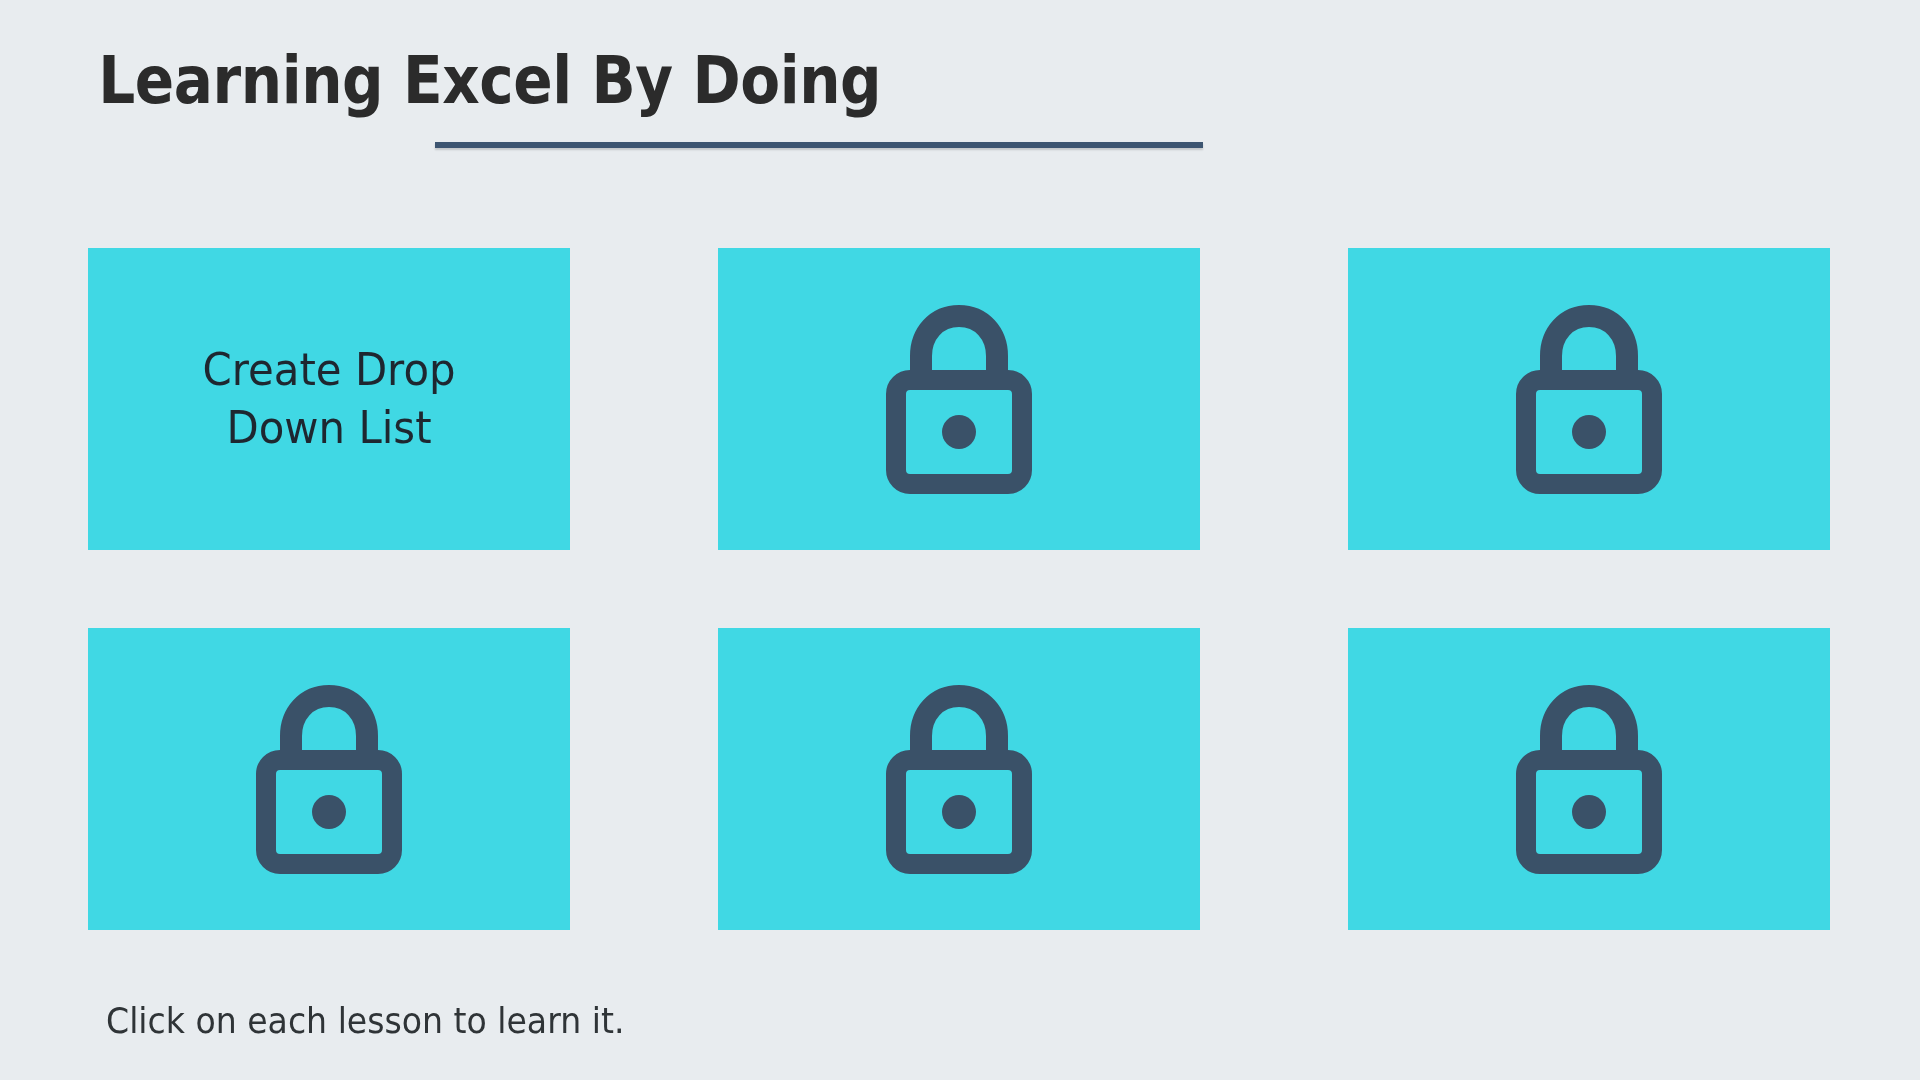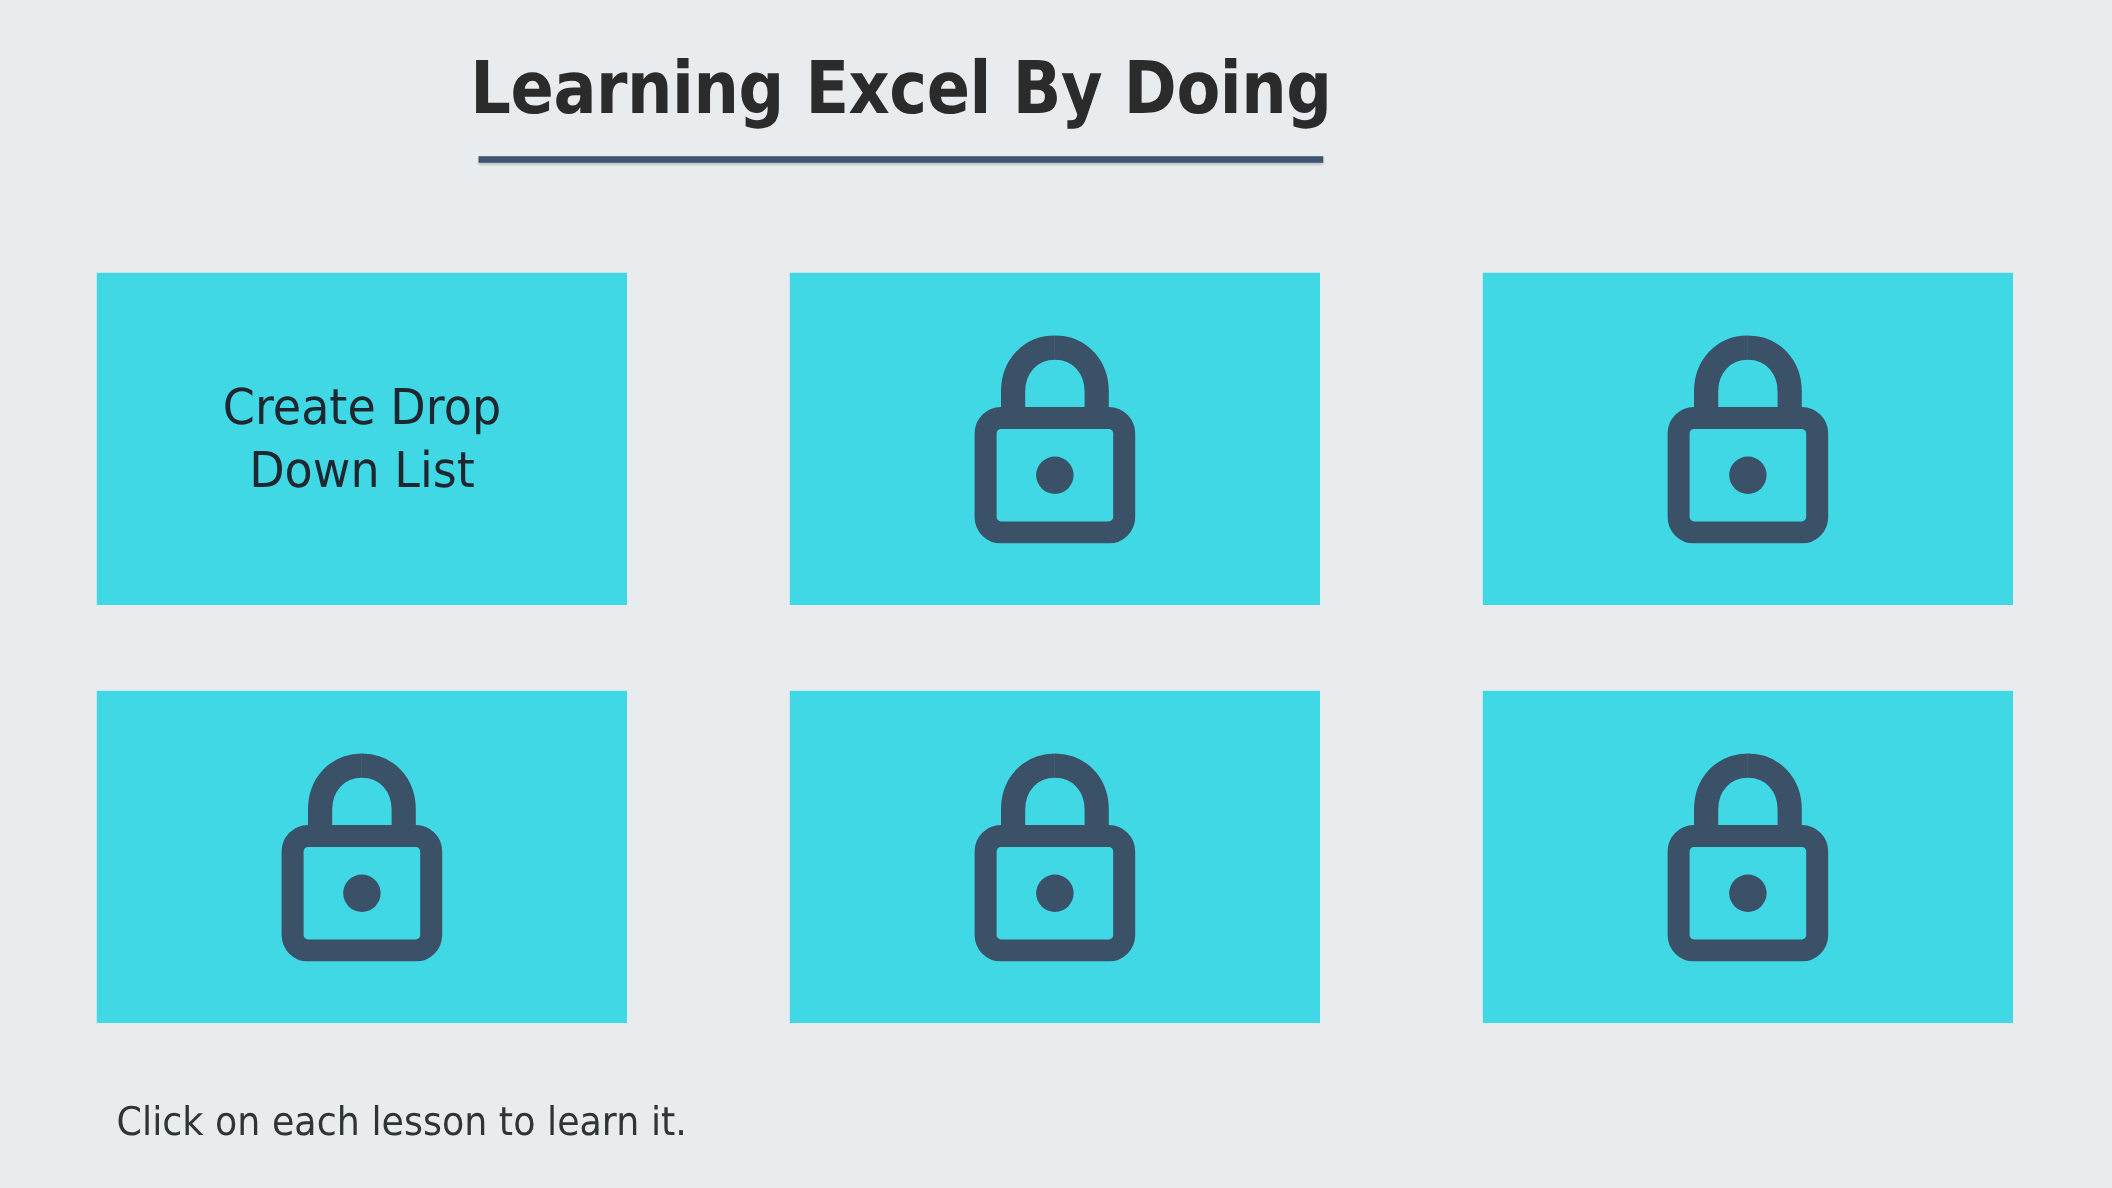--- a/index.html
+++ b/index.html
@@ -21,21 +21,20 @@
     background: #e8ecef;
     box-sizing: border-box;
   }
 
   
   .title-block {
     position: absolute;
     top: 46px;
     left: 0;
     width: 1638px;
-    text-align: center;
   }
   .page-title {
     margin: 0;
     font-family: "DejaVu Sans", sans-serif;
     font-size: 66px;
     font-weight: 700;
     line-height: 1.06;
     letter-spacing: -0.5px;
     color: #2b2b2b;
     transform: scaleX(0.88);

